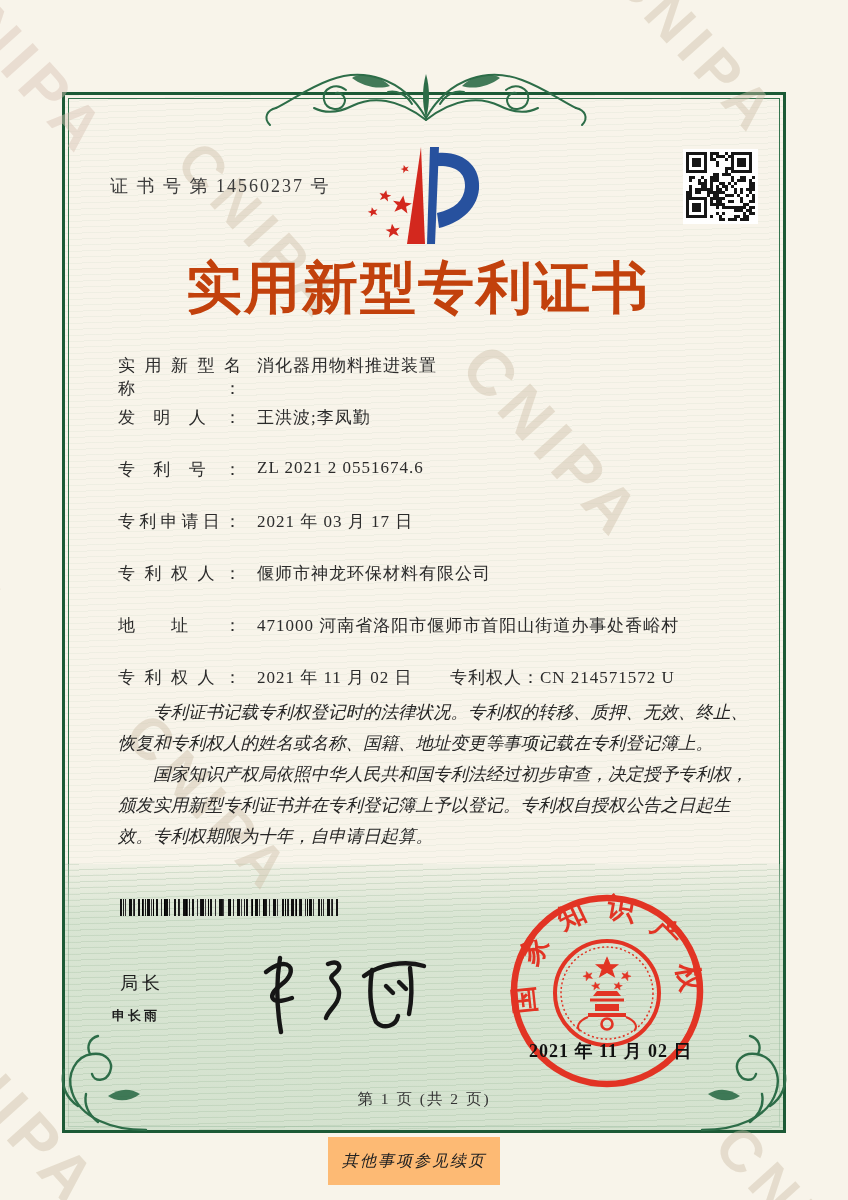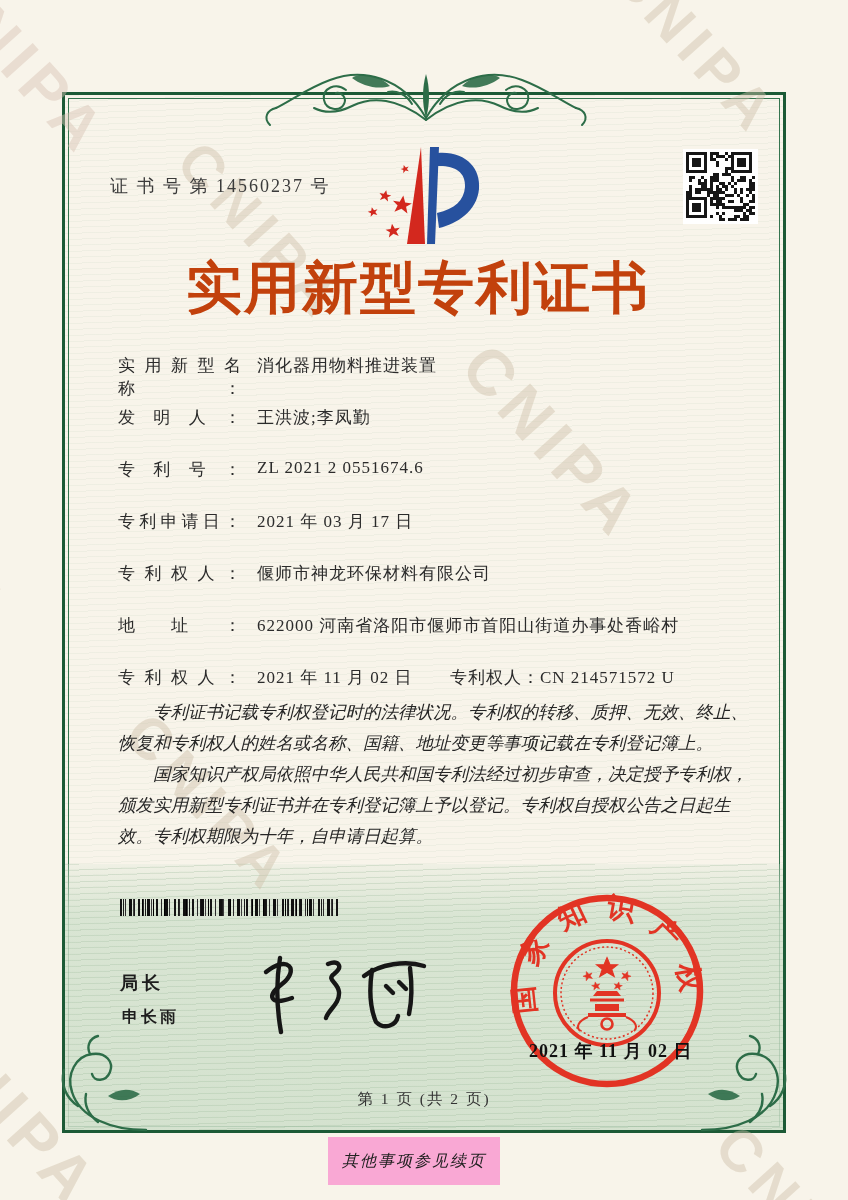--- a/index.html
+++ b/index.html
@@ -60,34 +60,34 @@
   }
   .body-text p{margin:0;text-indent:2em;}
   
   .barcode{
     position:absolute;left:120px;top:899px;width:218px;height:17px;z-index:4;
     background-image:
       repeating-linear-gradient(90deg,#141414 0 2px,transparent 2px 5px,#2a2a2a 5px 6px,transparent 6px 9px,#101010 9px 12px,transparent 12px 13px,#3c3c3c 13px 14px,transparent 14px 18px),
       repeating-linear-gradient(90deg,#000 0 1px,transparent 1px 3px,#1a1a1a 3px 4px,transparent 4px 11px);
   }
   
-  .sig-title{position:absolute;left:120px;top:971px;z-index:4;font-size:18px;letter-spacing:4px;color:#1d1d1d;font-family:"Liberation Sans",sans-serif;font-weight:700;}
-  .sig-name{position:absolute;left:122px;top:1007px;z-index:4;font-size:16px;letter-spacing:3px;color:#1d1d1d;font-family:"Liberation Sans",sans-serif;font-weight:600;}
+  .sig-title{position:absolute;left:120px;top:971px;z-index:4;font-size:18px;letter-spacing:4px;color:#1d1d1d;font-family:"Liberation Sans",sans-serif;font-weight:400;}
+  .sig-name{position:absolute;left:112px;top:1007px;z-index:4;font-size:13px;letter-spacing:3px;color:#1d1d1d;font-family:"Liberation Sans",sans-serif;font-weight:600;}
   .sig-script{position:absolute;left:240px;top:942px;z-index:4;}
   
   .seal{position:absolute;left:500px;top:884px;z-index:5;}
   .seal-date{
     position:absolute;left:529px;top:1039px;z-index:6;
     font-size:18px;font-weight:600;letter-spacing:1px;color:#111;
   }
   
   .page-num{position:absolute;left:0;right:0;top:1089px;z-index:4;text-align:center;font-size:15.5px;letter-spacing:2px;color:#333;}
   .note-box{
     position:absolute;left:328px;top:1137px;z-index:6;height:48px;padding:0 14px;
-    background:#f9a8d4;display:flex;align-items:center;justify-content:center;
+    background:#fdba74;display:flex;align-items:center;justify-content:center;
     font-size:16px;font-style:italic;letter-spacing:2px;color:#222;
   }
 </style>
 </head>
 <body>
 
 <div class="page">
 
   <span class="wm" style="left:-30px;top:-48px;font-size:62px;color:#d8c2b4;">CNIPA</span>
   <span class="wm" style="left:214px;top:128px;">CNIPA</span>
@@ -699,21 +699,21 @@
     <div class="frow">
       <span class="flabel">专利号：</span><span class="fval">ZL 2021 2 0551674.6</span>
     </div>
     <div class="frow">
       <span class="flabel">专利申请日：</span><span class="fval">2021 年 03 月 17 日</span>
     </div>
     <div class="frow">
       <span class="flabel">专利权人：</span><span class="fval">偃师市神龙环保材料有限公司</span>
     </div>
     <div class="frow">
-      <span class="flabel">地址：</span><span class="fval">622000 河南省洛阳市偃师市首阳山街道办事处香峪村</span>
+      <span class="flabel">地址：</span><span class="fval">471000 河南省洛阳市偃师市首阳山街道办事处香峪村</span>
     </div>
     <div class="frow">
       <span class="flabel">专利权人：</span><span class="fval">2021 年 11 月 02 日</span>
       <span class="grant2">
         <span>专利权人：</span><span>CN 214571572 U</span>
       </span>
     </div>
   </div>
 
   <div class="body-text">

